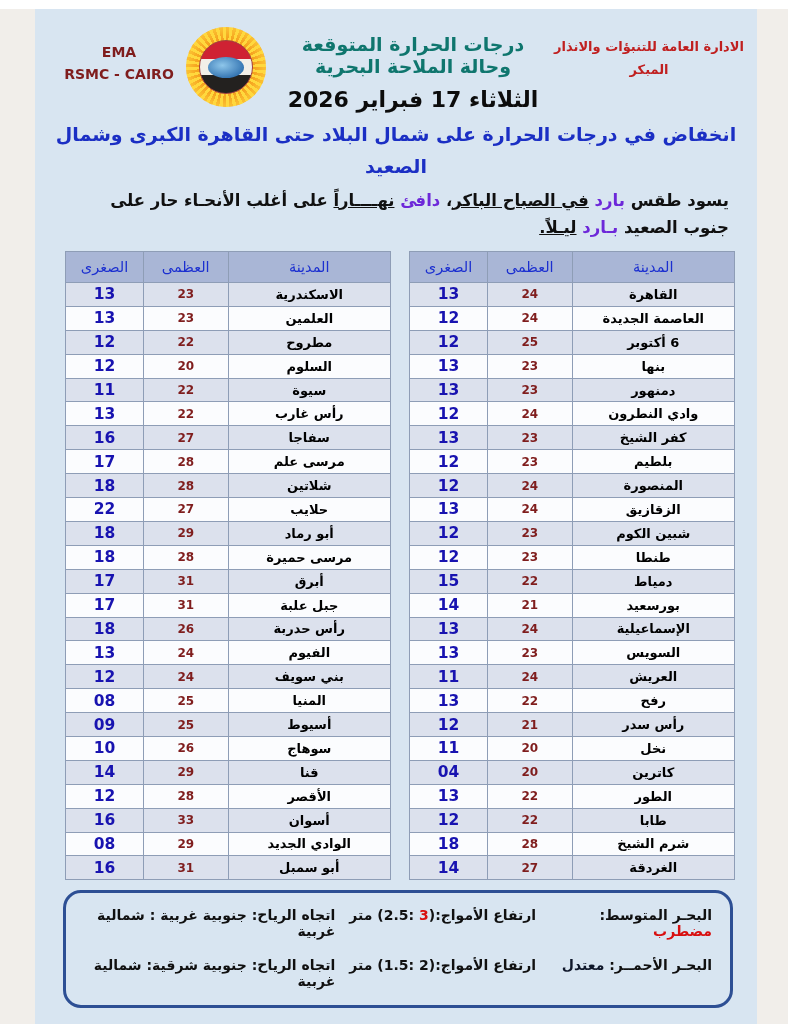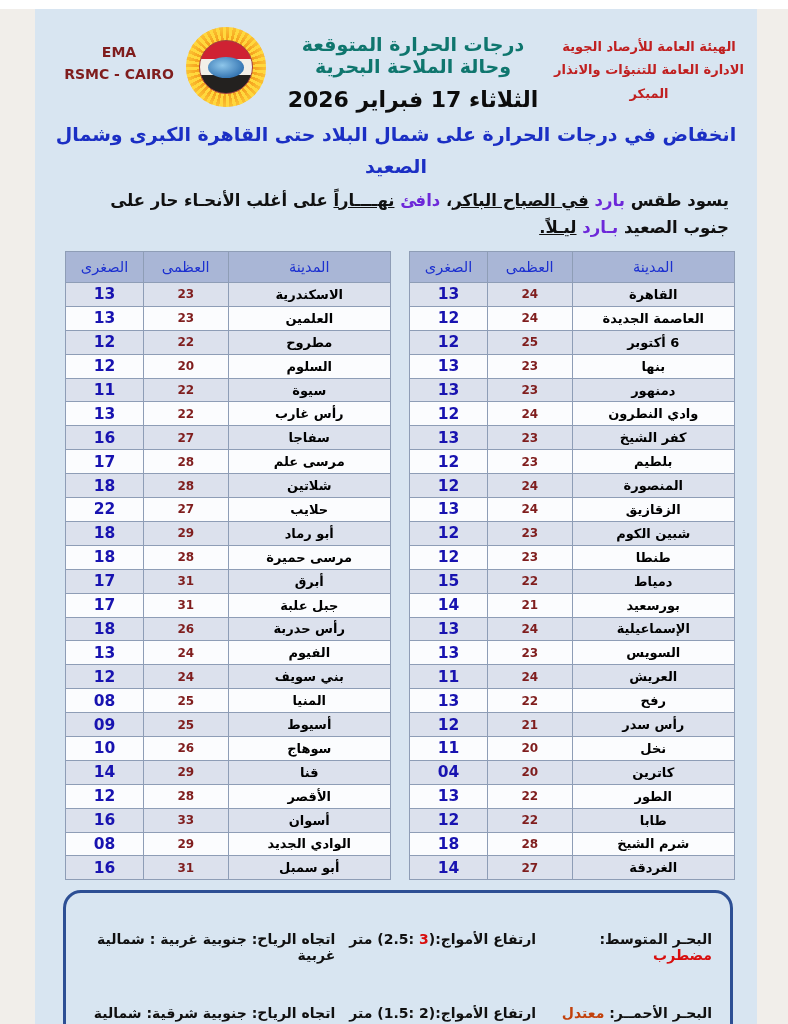--- a/index.html
+++ b/index.html
@@ -47,23 +47,23 @@
   td.min{color:#1813b0;font-size:15.5px;font-weight:bold;}
   tbody tr:nth-child(odd) td{background:#dce1ed;}
   tbody tr:nth-child(even) td{background:#fbfcfe;}
   
   .marine{margin:10px 24px 0 28px;border:3px solid #2d4f94;border-radius:18px;
     padding:14px 18px 16px;direction:rtl;}
   .marine-row{display:flex;align-items:baseline;font-weight:bold;font-size:14px;color:#101010;}
   .marine-row + .marine-row{margin-top:18px;}
   .m-sea{width:28%;}
   .m-wave{width:32%;}
-  .m-wind{width:40%;margin-top:24px;}
+  .m-wind{width:40%;}
   .state-red{color:#d80f0f;}
-  .state-blue{color:#c2410c;}
+  .state-blue{color:#0f172a;}
   .hi-red{color:#d80f0f;}
 </style>
 </head>
 <body>
 
 <div class="top-strip"></div>
 
 <div class="page">
 
   <div class="header">
@@ -76,21 +76,20 @@
         <div class="logo-flag">
           <div class="logo-cloud"></div>
         </div>
       </div>
     </div>
     <div class="title-block">
       <div class="doc-title">درجات الحرارة المتوقعة وحالة الملاحة البحرية</div>
       <div class="doc-date">الثلاثاء 17 فبراير 2026</div>
     </div>
     <div class="agency-block">
-      <div>الهيئة العامة للأرصاد الجوية</div>
       <div>الادارة العامة للتنبؤات والانذار المبكر</div>
     </div>
   </div>
 
   <div class="headline" dir="rtl">
     <div>انخفاض في درجات الحرارة على شمال البلاد حتى القاهرة الكبرى وشمال الصعيد</div>
   </div>
 
   <div class="summary" dir="rtl"><span>يسود طقس </span><span class="wblue">بارد</span><span> </span><span class="wund">في الصباح الباكر</span><span>، </span><span class="wblue">دافئ</span><span> </span><span class="wund">نهــــاراً</span><span> على أغلب الأنحـاء حار على جنوب الصعيد </span><span class="wblue">بـارد</span><span> </span><span class="wund">ليـلاً.</span></div>
 

